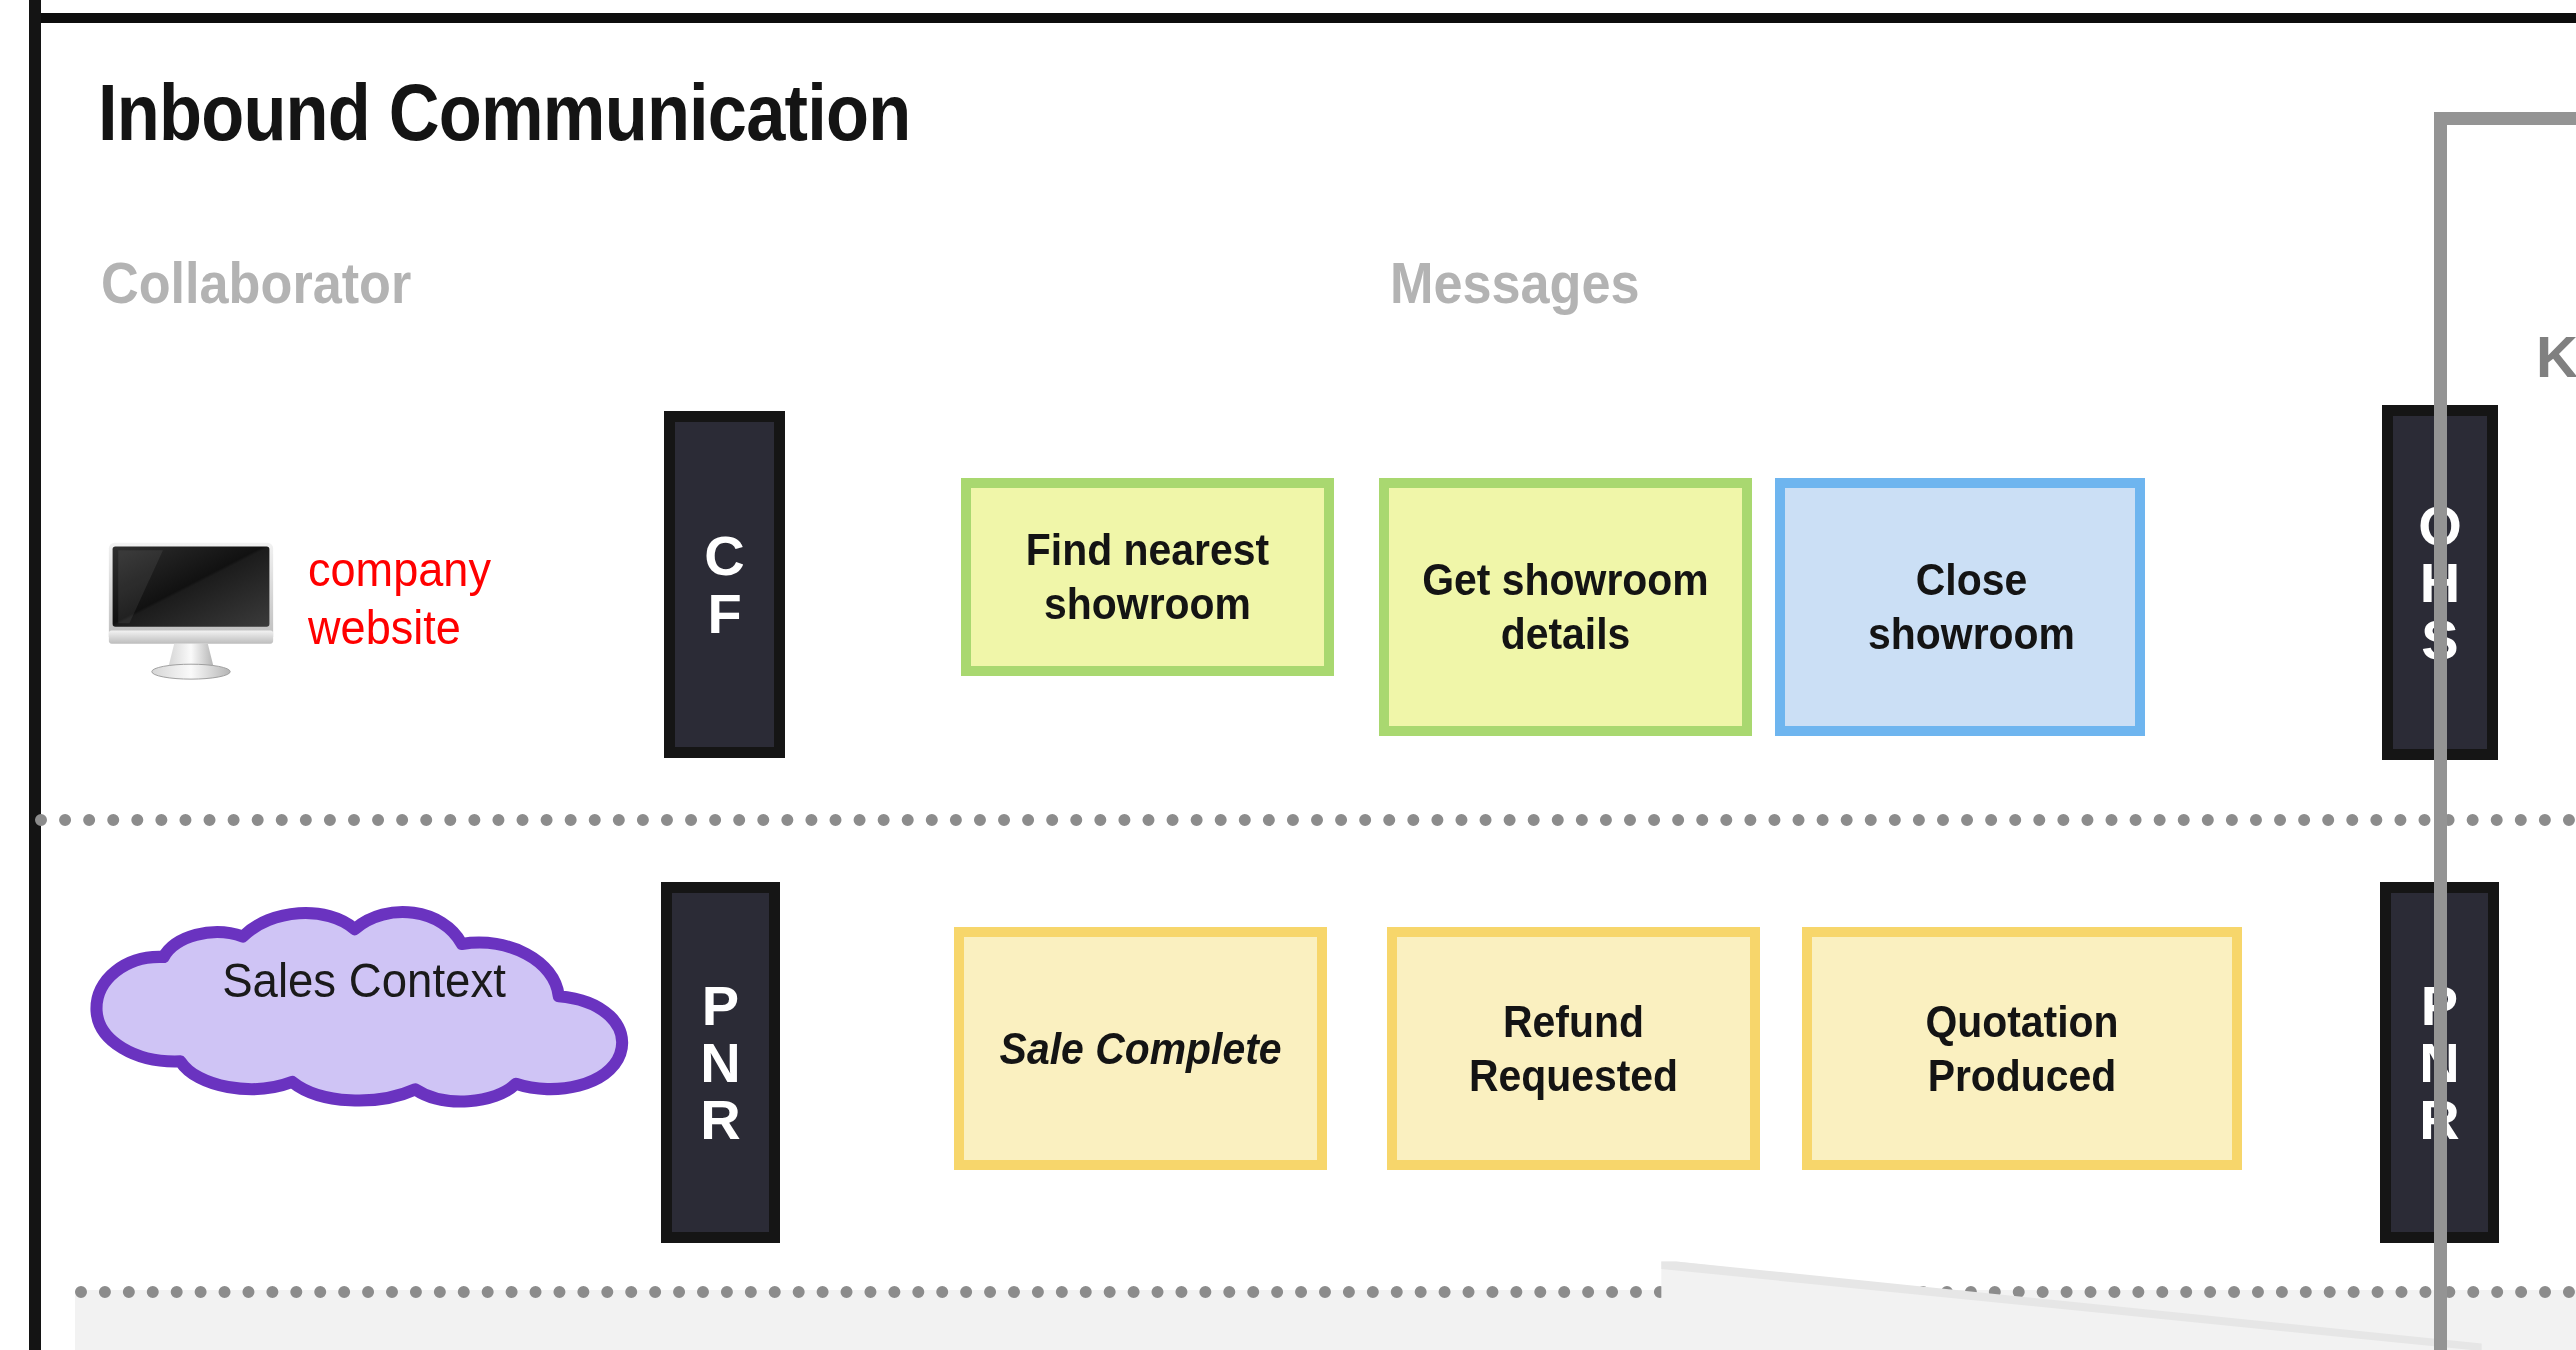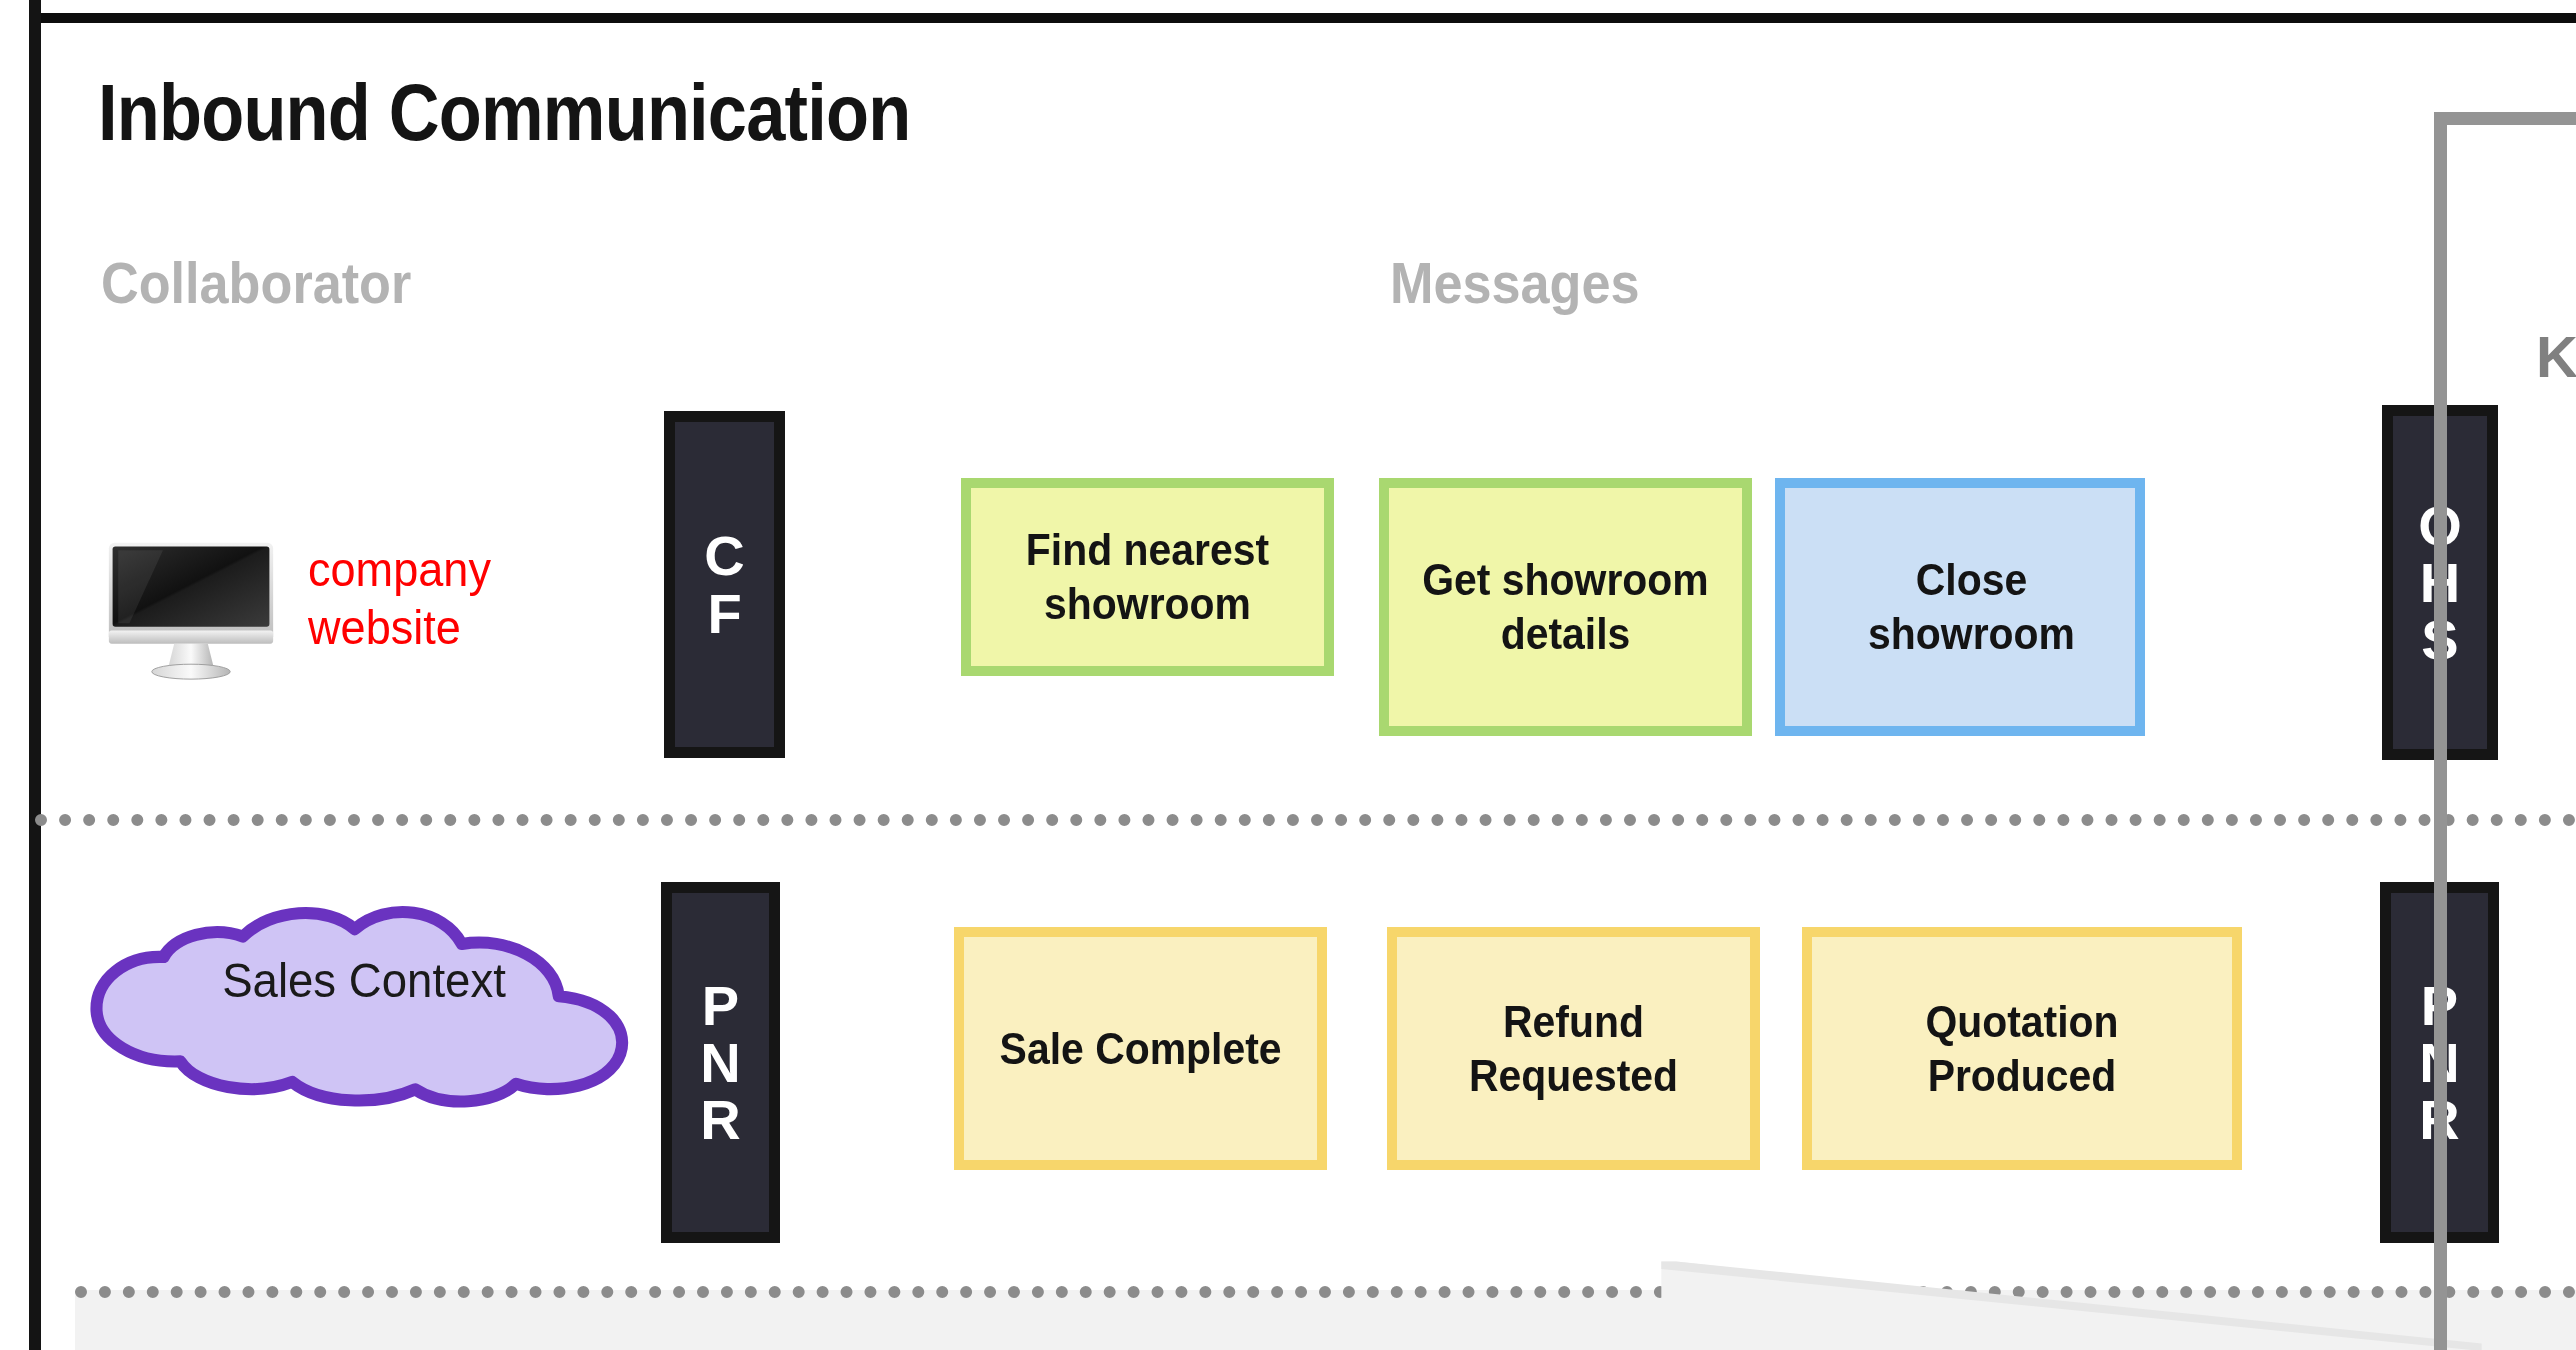--- a/index.html
+++ b/index.html
@@ -56,21 +56,21 @@
             font-weight:700;font-size:44px;color:#141414;line-height:1.22;
             padding:9.3px 13px;}
   .msg-card span{display:block;transform:scaleX(.93);}
   .card-green{background:#f0f6a9;border:10.3px solid #a9d870;}
   .card-blue {background:#cbdff5;border:10.3px solid #6eb5ef;}
   .card-amber{background:#faf0c0;border:10.3px solid #f7d66b;}
 
   #msg-find-nearest-showroom{left:961px; top:478px; width:373px; height:198px;}
   #msg-get-showroom-details {left:1366px; top:478px; width:373px; height:258px;margin-left:13px;}
   #msg-close-showroom       {left:1775px; top:478px; width:370px; height:258px;padding-left:36px;}
-  #msg-sale-complete        {left:954px; top:927px; width:373px; height:243px;}
+  #msg-sale-complete        {left:954px; top:927px; width:373px; height:243px;font-style:italic;}
   #msg-refund-requested     {left:1387px; top:927px; width:373px; height:243px;}
   #msg-quotation-produced   {left:1802px; top:927px; width:440px; height:243px;}
 
   
   #connector-line{position:absolute;left:2434px;top:112px;width:13px;height:1239px;background:#949494;}
   #connector-elbow{position:absolute;left:2434px;top:112px;width:142px;height:13px;background:#949494;}
   #connector-key-label{position:absolute;left:2536px;top:328px;font-size:58px;font-weight:700;
                        color:#808080;white-space:nowrap;line-height:1;}
 </style>
 </head>

